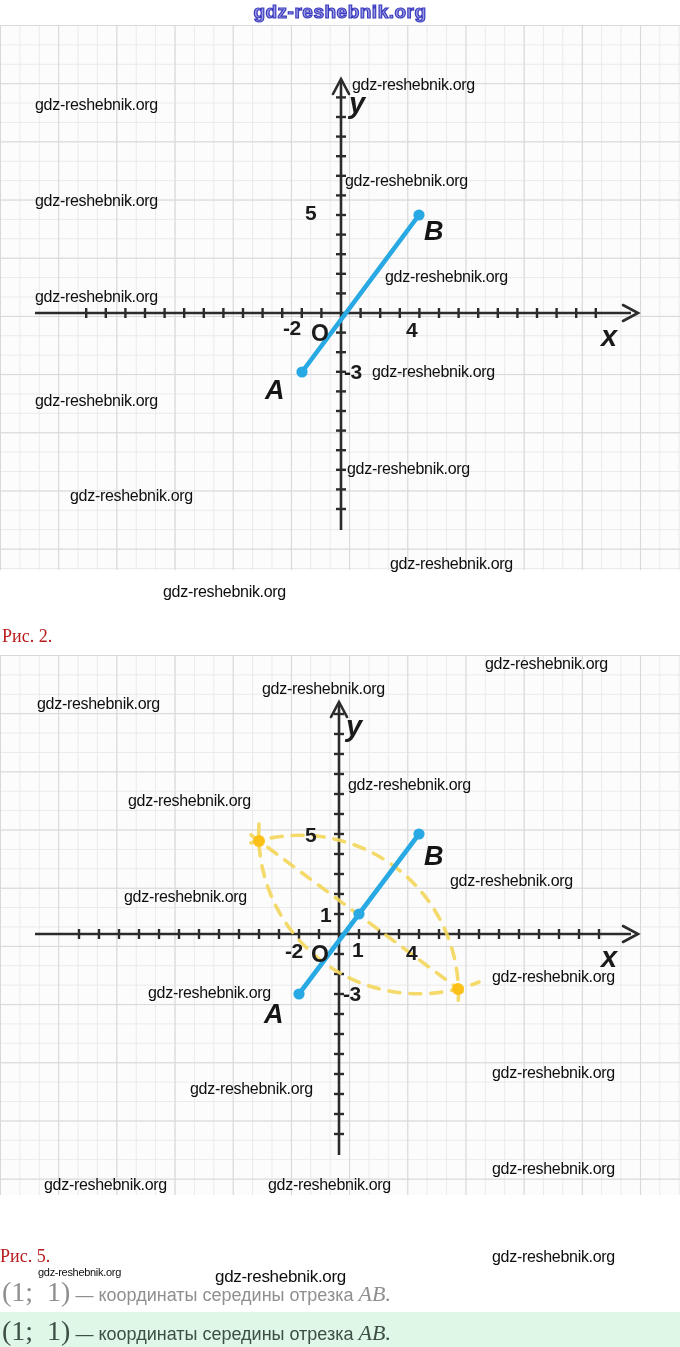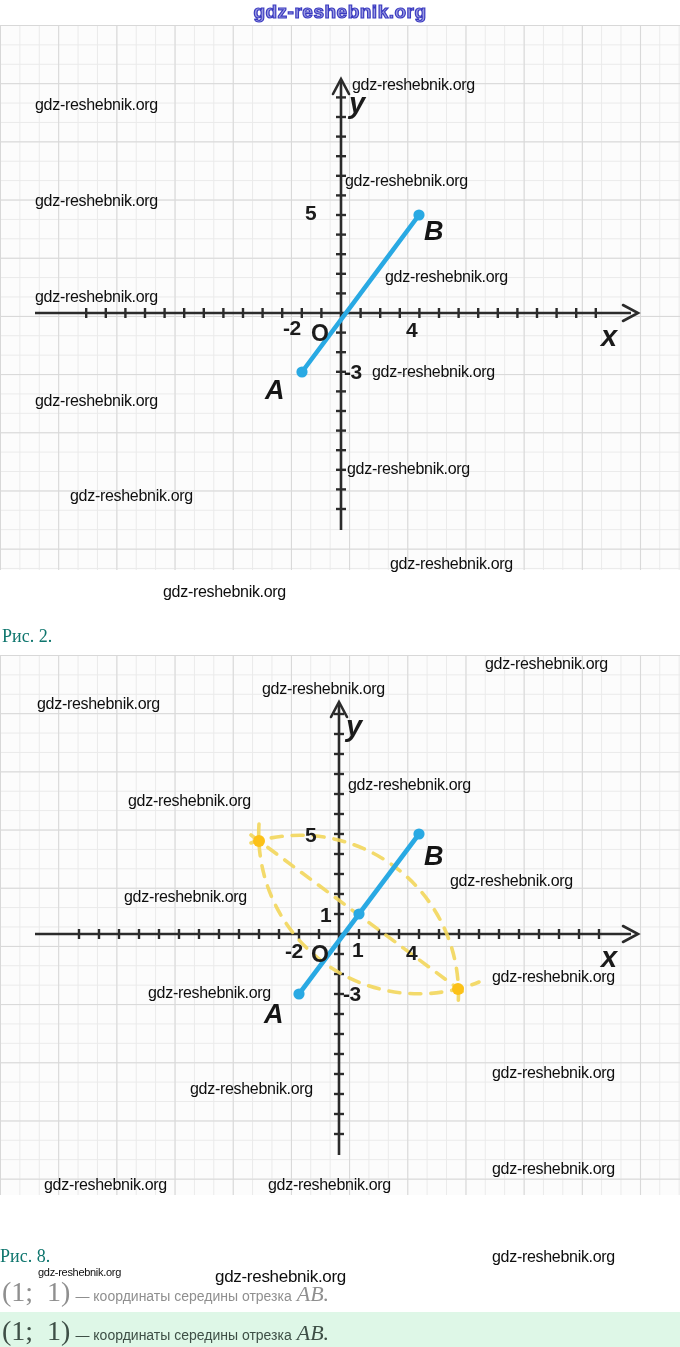--- a/index.html
+++ b/index.html
@@ -38,25 +38,25 @@
   .axis-letter{
     position:absolute;color:#1b1b1b;font-size:29px;font-weight:600;
     font-style:italic;line-height:1;
   }
   .pt-label{
     position:absolute;color:#151515;font-size:27px;font-weight:700;
     font-style:italic;line-height:1;
   }
   .caption{
     position:absolute;font-family:"Liberation Serif",serif;
-    font-size:18px;color:#0f766e;line-height:1;white-space:nowrap;
+    font-size:18px;color:#b91c1c;line-height:1;white-space:nowrap;
   }
   .answer-line{position:absolute;white-space:nowrap;line-height:1;}
   .answer-line .coords{font-family:"Liberation Serif",serif;font-size:28px;}
-  .answer-line .mid{font-family:"Liberation Sans",sans-serif;font-size:14px;margin:4px 5px;}
+  .answer-line .mid{font-family:"Liberation Sans",sans-serif;font-size:18px;margin:4px 5px;}
   .answer-line .ab{font-family:"Liberation Serif",serif;font-style:italic;font-size:22px;}
   .draft{color:#8f8f8f;}
   .final-strip{
     position:absolute;left:0;top:1312px;width:680px;height:35px;
     background:#def7e7;
   }
   .final-strip .answer-line{left:2px;top:5px;color:#3e4f46;}
 </style>
 </head>
 <body>
@@ -248,21 +248,21 @@
   <span class="ticklabel" style="left:305px;top:169px;">5</span>
   <span class="ticklabel" style="left:320px;top:249px;">1</span>
   <span class="ticklabel" style="left:285px;top:285px;">-2</span>
   <span class="ticklabel" style="left:352px;top:284px;">1</span>
   <span class="ticklabel" style="left:406px;top:287px;">4</span>
   <span class="ticklabel" style="left:343px;top:328px;">-3</span>
   <span class="pt-label" style="left:424px;top:188px;">B</span>
   <span class="pt-label" style="left:264px;top:346px;">A</span>
 </div>
 
-<div class="caption" style="left:0px;top:1247px;">Рис. 8.</div>
+<div class="caption" style="left:0px;top:1247px;">Рис. 5.</div>
 <span class="wm" style="left:492px;top:1248px;">gdz-reshebnik.org</span>
 <span class="wm small" style="left:38px;top:1266px;">gdz-reshebnik.org</span>
 <span class="wm big" style="left:215px;top:1268px;">gdz-reshebnik.org</span>
 
 <div class="answer-line draft" style="left:2px;top:1278px;">
   <span class="coords">(1;&nbsp; 1)</span><span class="mid">— координаты середины отрезка</span><span class="ab">AB.</span>
 </div>
 
 <div class="final-strip">
   <div class="answer-line">

